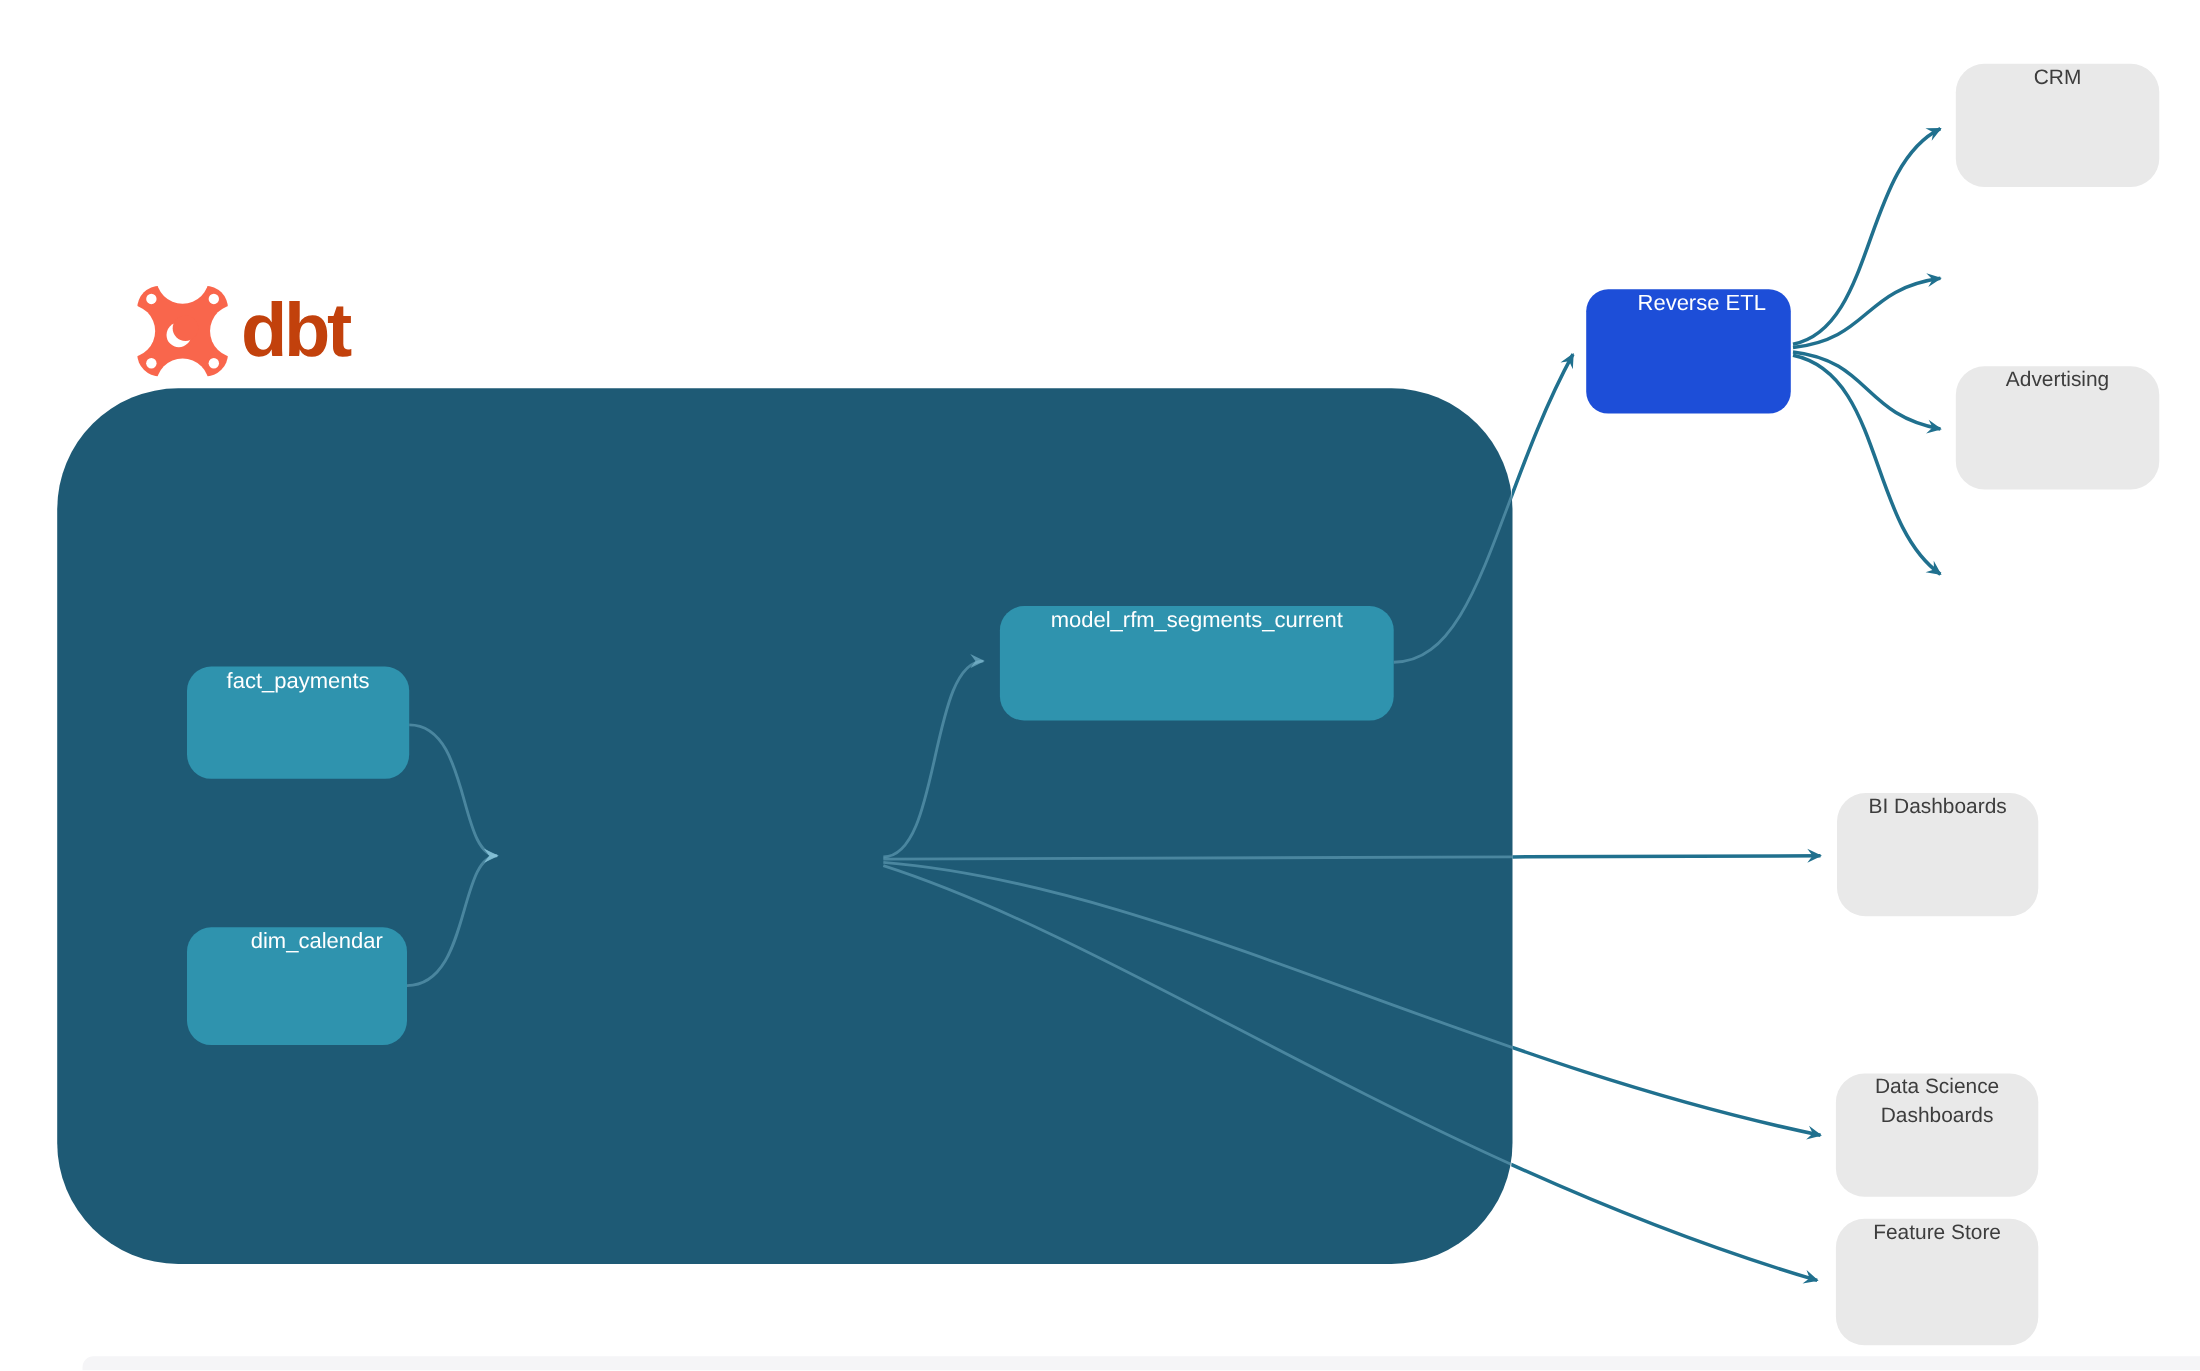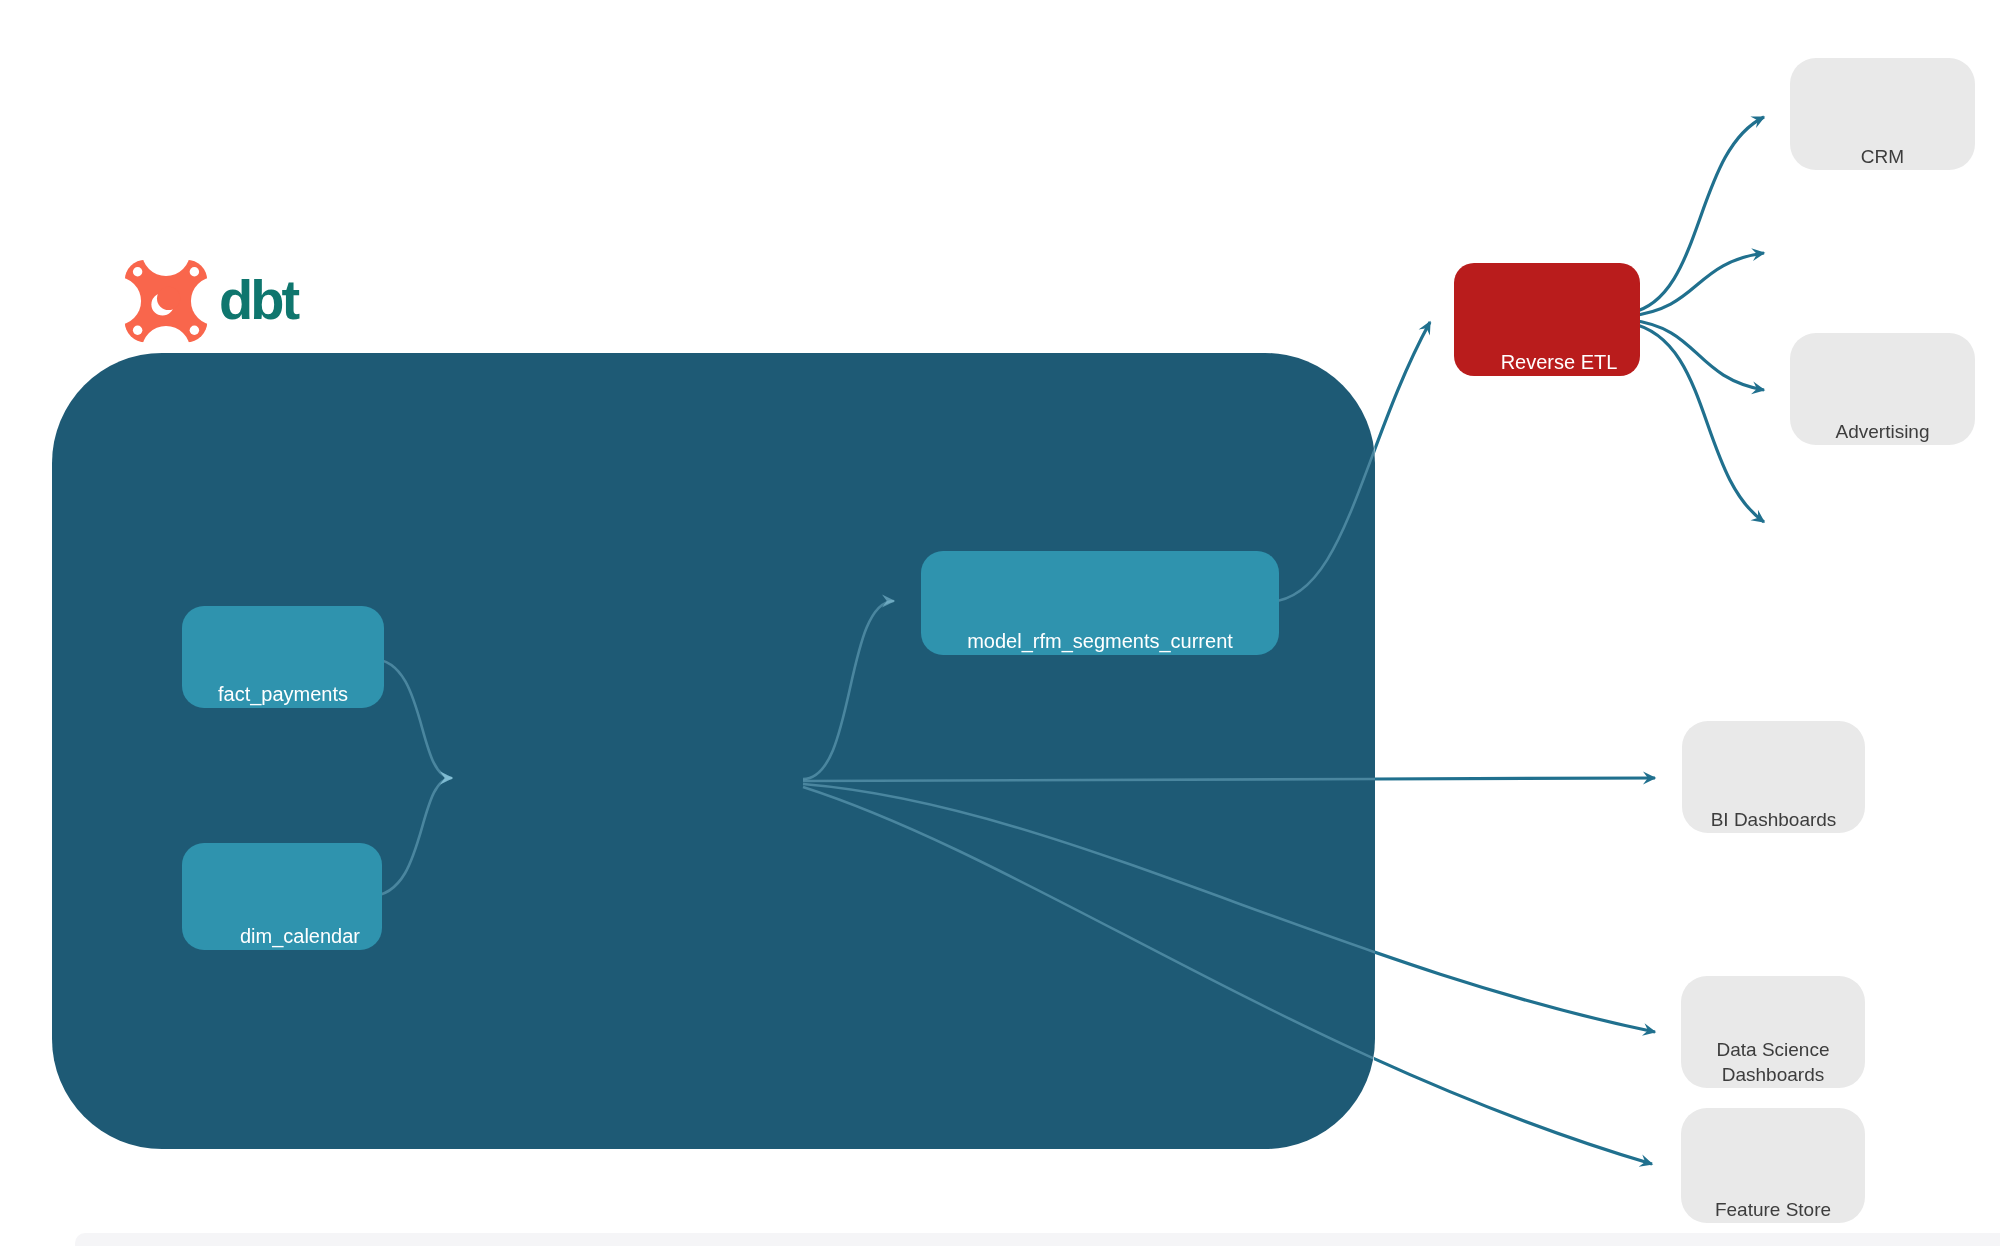--- a/index.html
+++ b/index.html
@@ -12,49 +12,49 @@
   }
   .stage { position:absolute; inset:0; }
 
   
   .brand {
     position:absolute; left:123px; top:256px;
     display:flex; align-items:center; gap:10px;
     z-index:3;
   }
   .brand .wordmark {
-    font-size:56px; font-weight:bold; color:#0f766e;
+    font-size:69px; font-weight:bold; color:#c2410c;
     letter-spacing:-3px; line-height:1;
     padding-bottom:6px;
   }
 
   
   .warehouse {
     position:absolute; left:52px; top:353px;
     width:1323px; height:796px;
     background:#1E5A75;
     border-radius:110px;
     z-index:0;
   }
 
   
   svg.arrows { position:absolute; inset:0; z-index:1; }
 
   
   .node {
     position:absolute; z-index:2;
-    display:flex; align-items:flex-end; justify-content:center;
-    text-align:center; line-height:1.35;margin-left:12px;
+    display:flex; align-items:flex-start; justify-content:center;
+    text-align:center; line-height:1.35;
   }
   .node.model {
     background:#2F93AE; color:#ffffff;
     border-radius:22px; font-size:20px;
   }
   .node.etl {
-    background:#b91c1c; color:#FFFFFF;
+    background:#1d4ed8; color:#FFFFFF;
     border-radius:20px; font-size:20px;padding-left:24px;
   }
   .node.dest {
     background:#E9E9E9; color:#3D3D3D;
     border-radius:26px; font-size:19px;
     padding:0 18px;
   }
 
   .n-fact    { left:170px; top:606px; width:202px; height:102px; }
   .n-dim     { left:170px; top:843px; width:200px; height:107px;padding-left:36px; }

